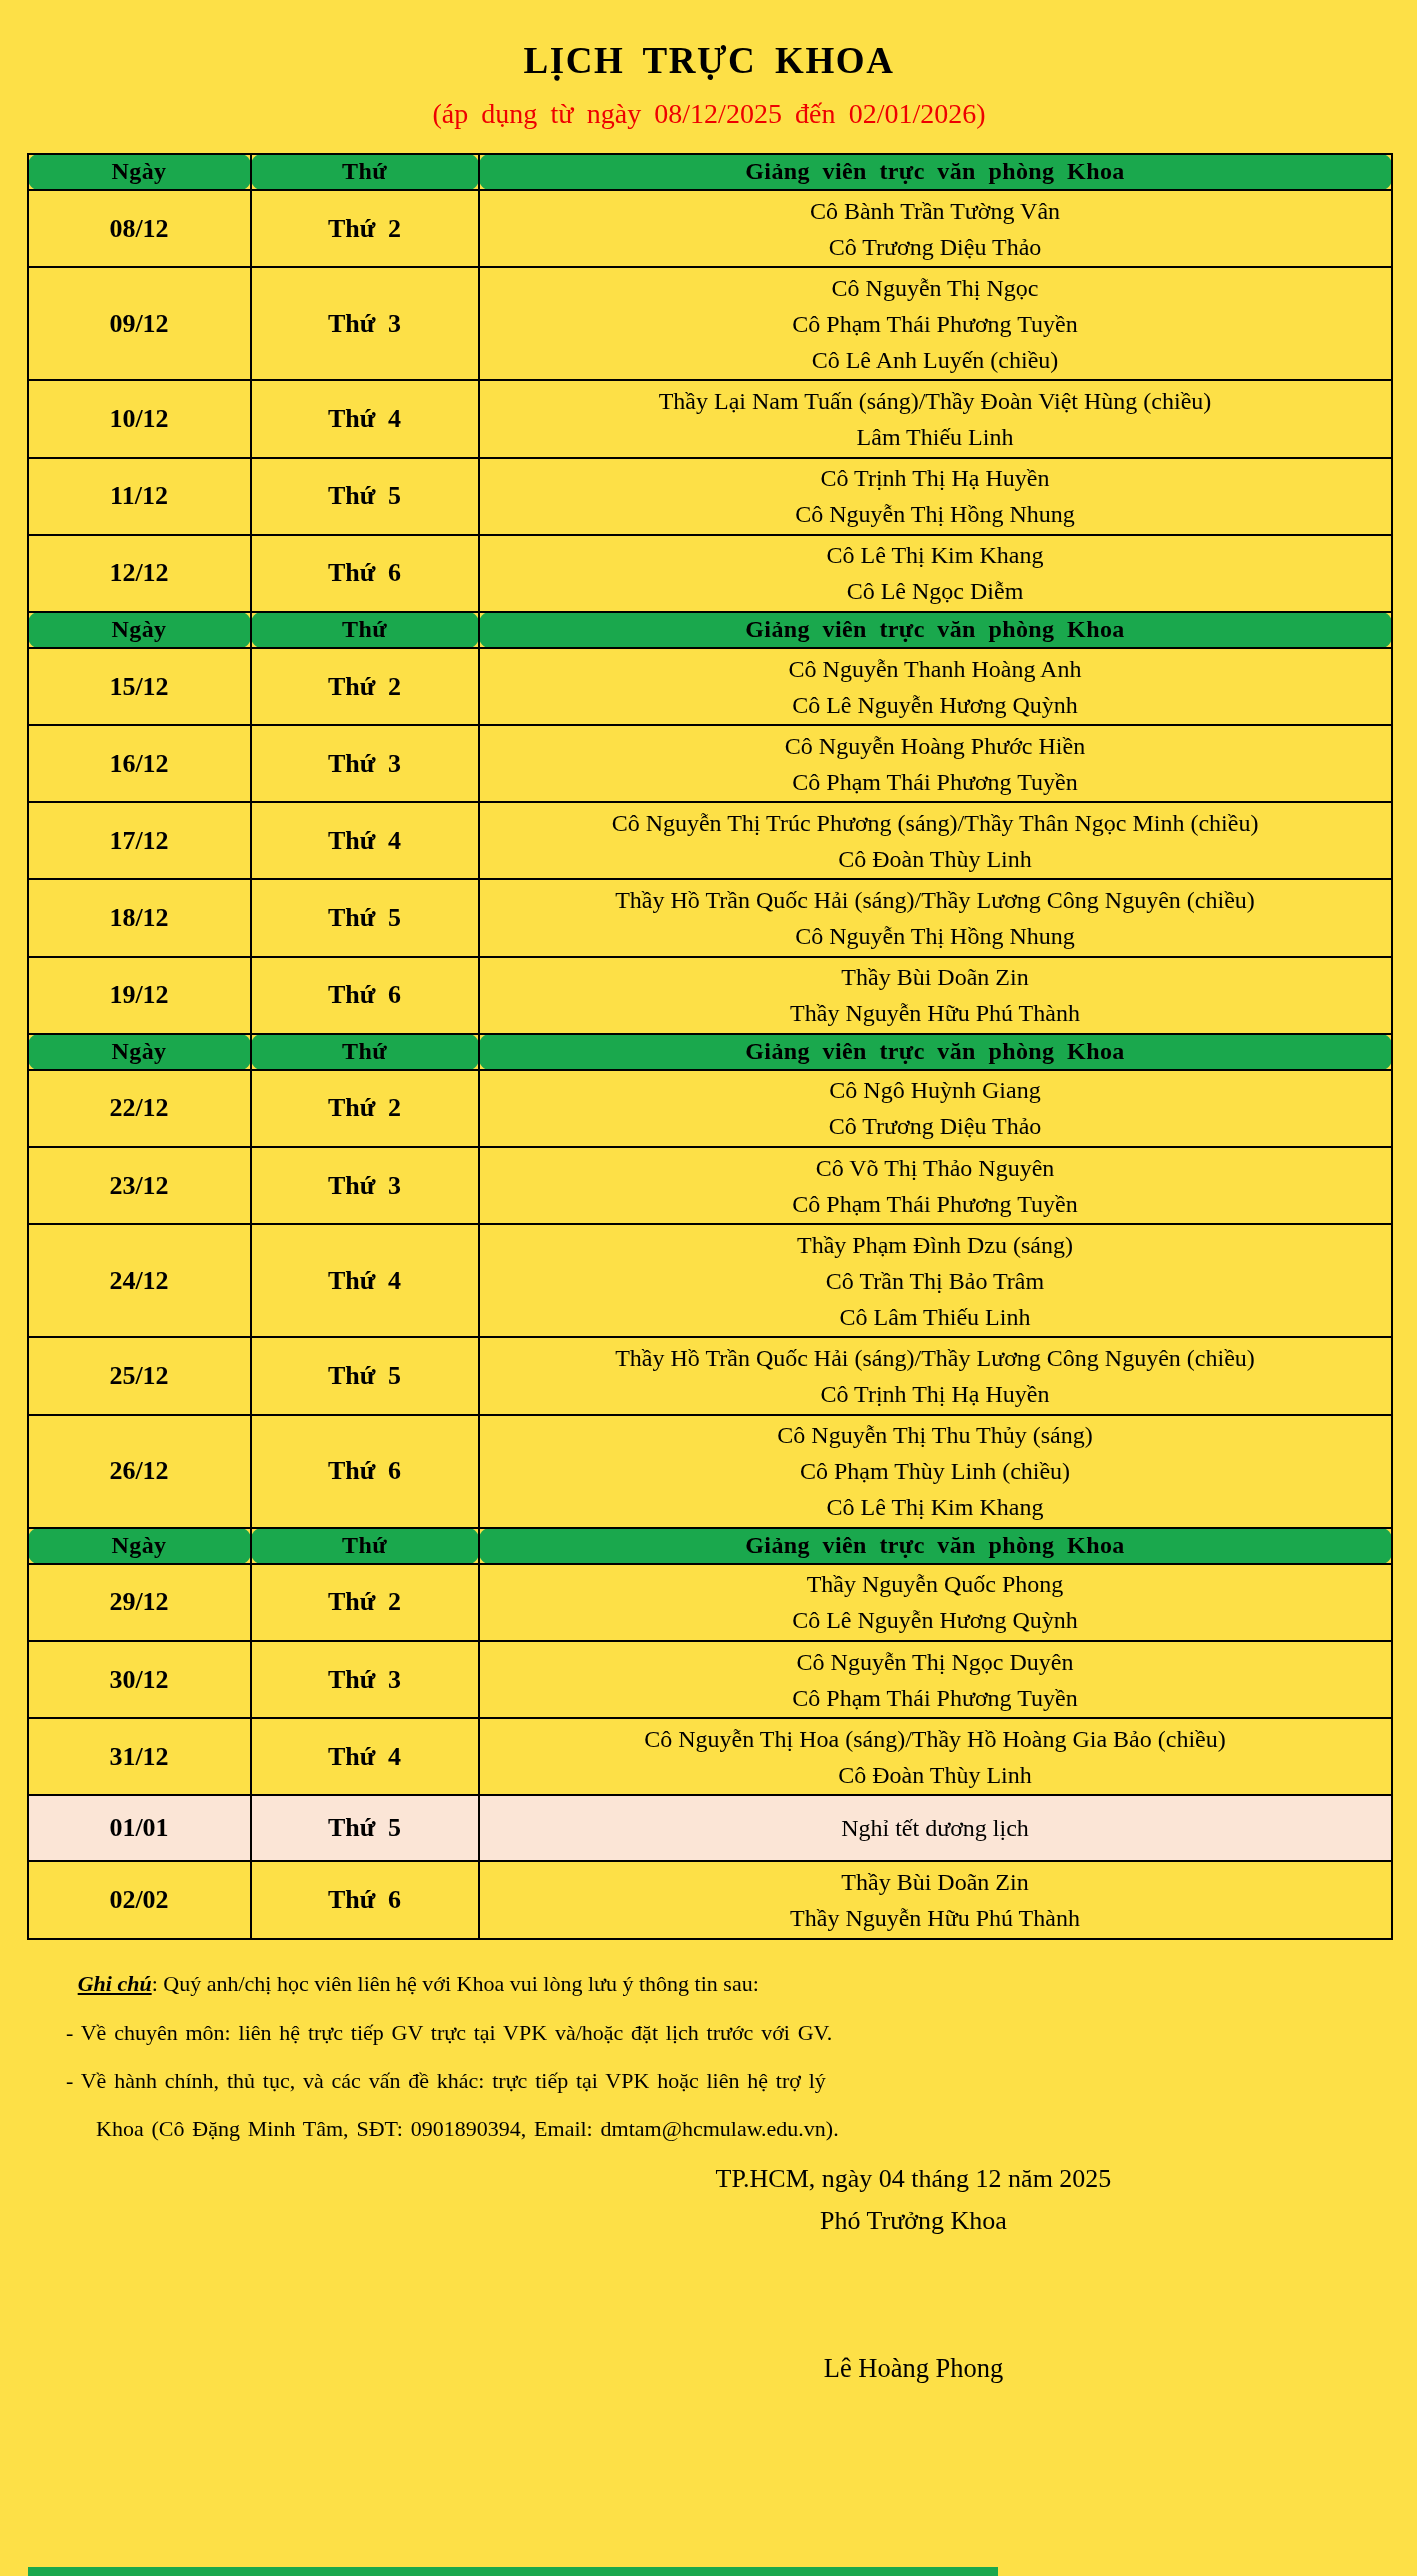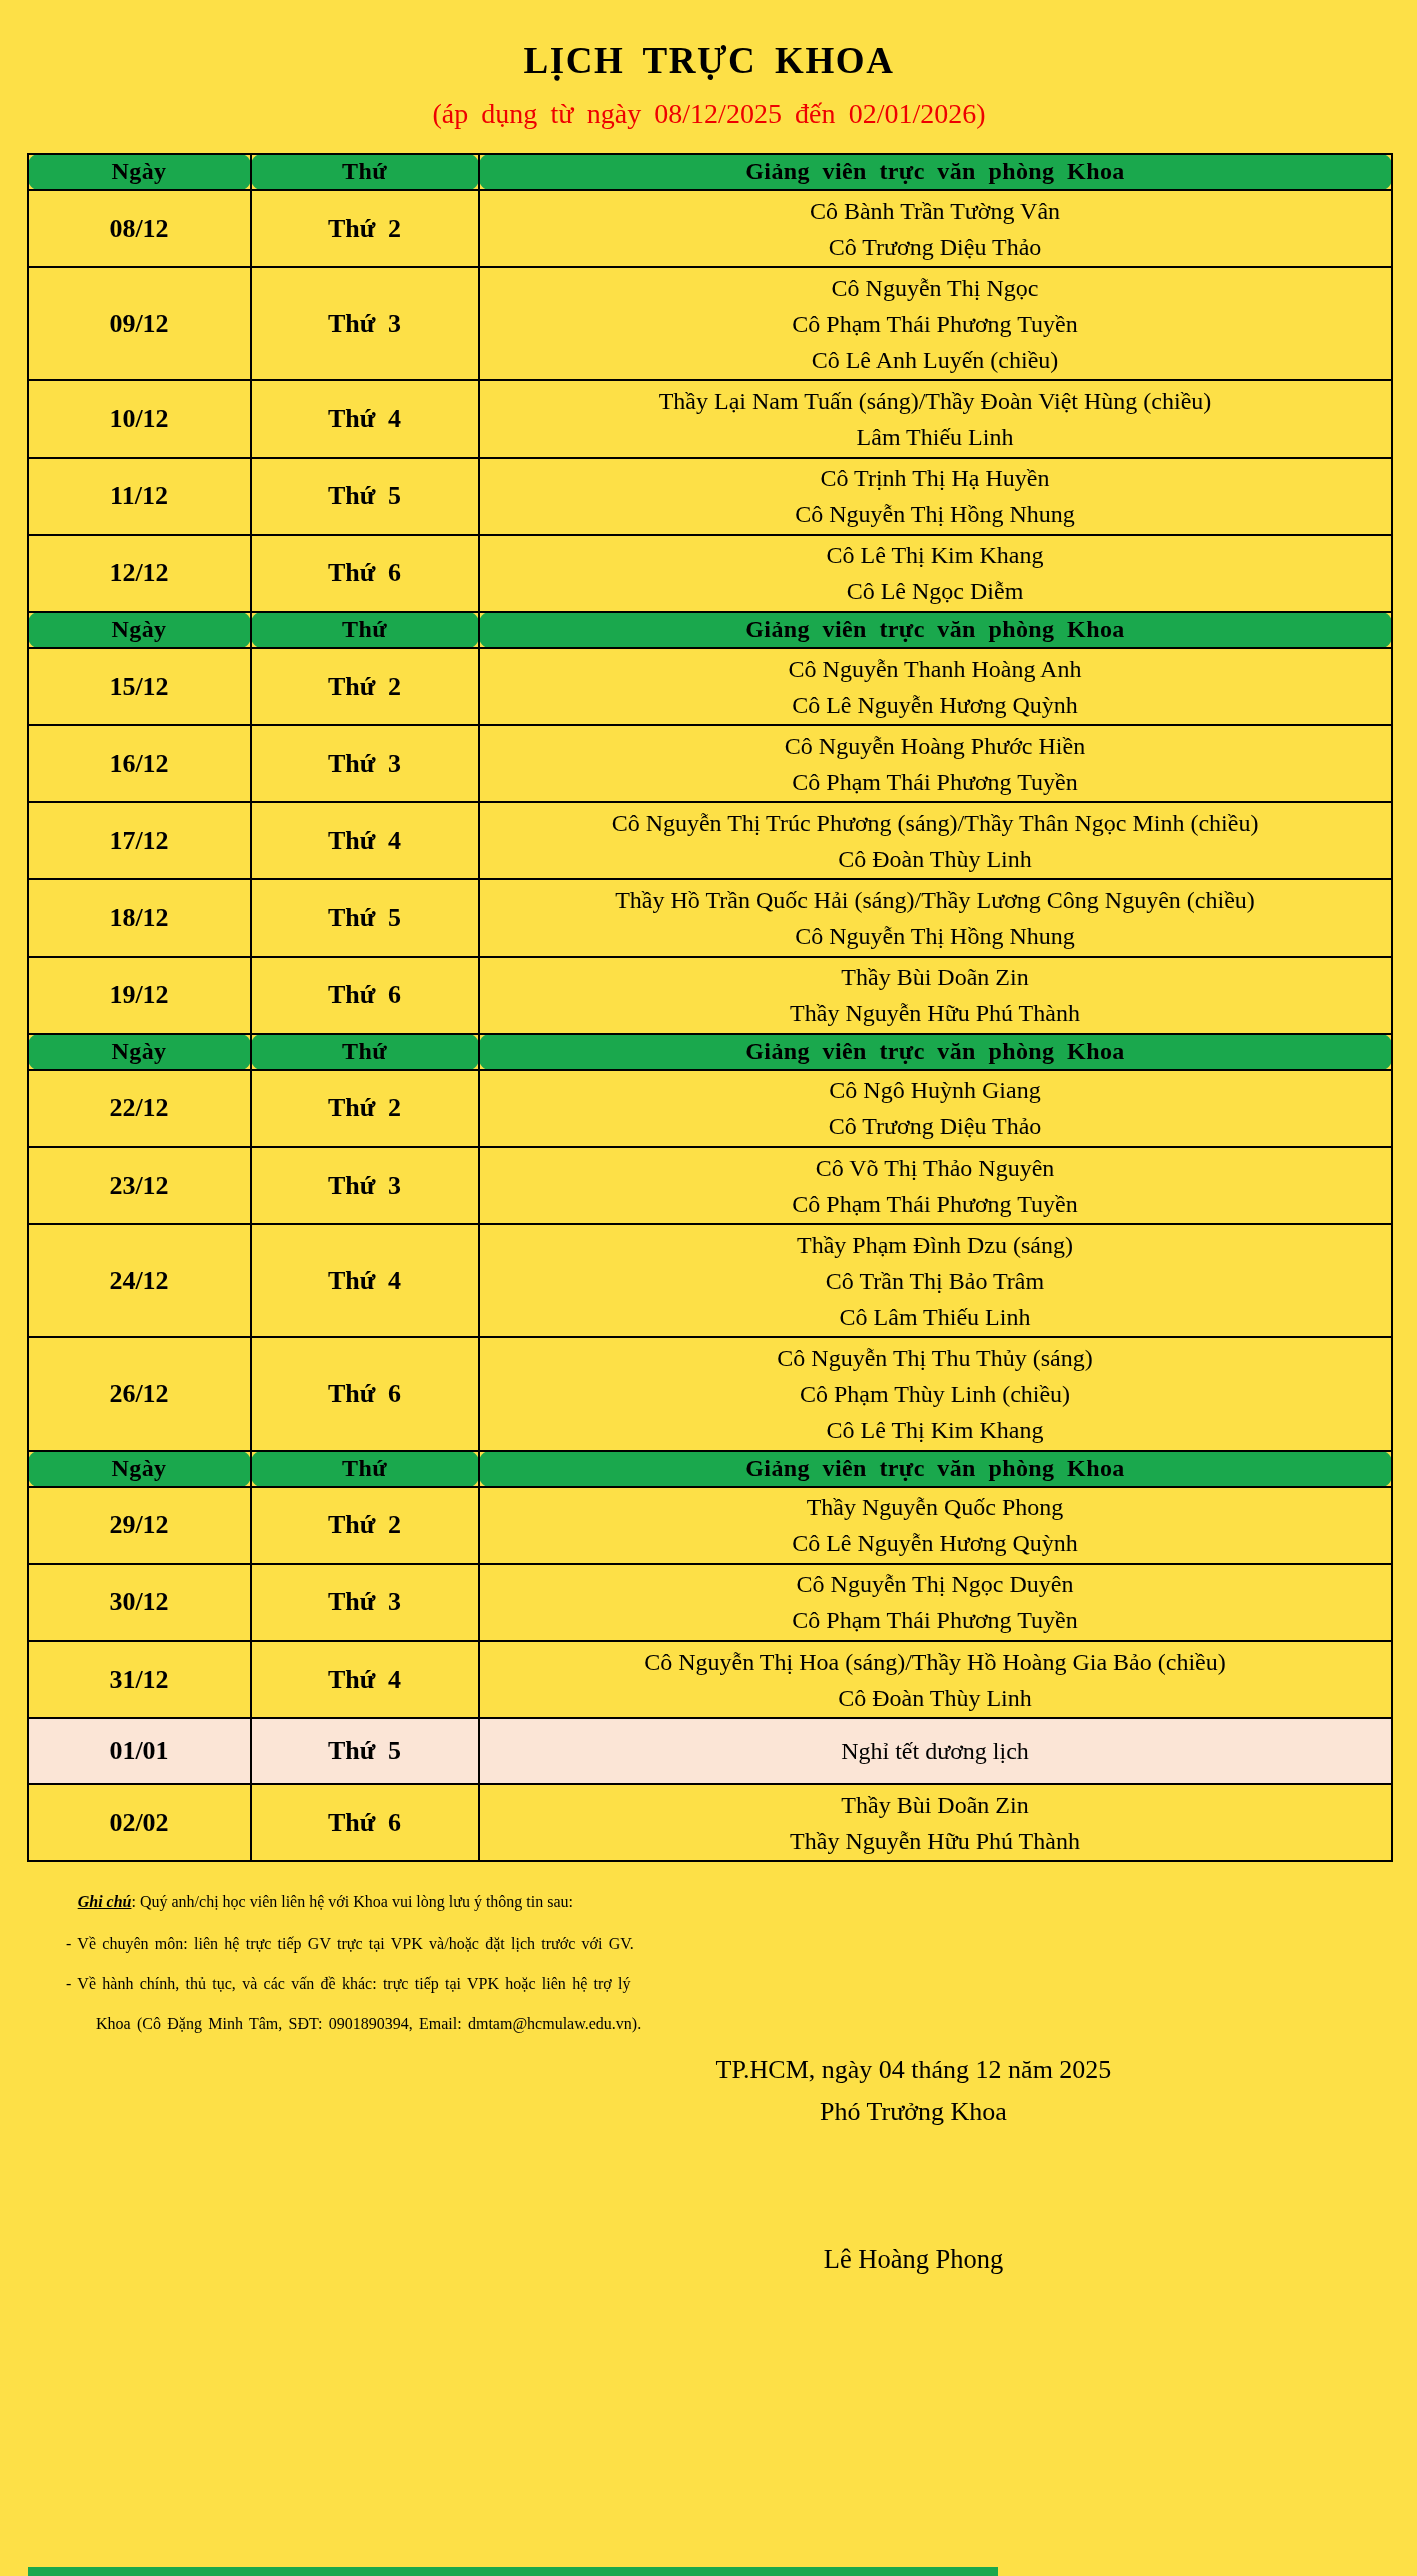--- a/index.html
+++ b/index.html
@@ -27,21 +27,21 @@
   }
   th.green {
     background:var(--green); font-size:24px; font-weight:bold; color:#000;
     height:36px; word-spacing:6.2px; letter-spacing:0.4px;border-radius:11px;
   }
   td.date, td.day { font-weight:bold; font-size:26px; word-spacing:6.2px;margin-top:19px; }
   td.staff { font-size:24px; padding:1.6px 6.2px; }
   .staff-line { line-height:36px; white-space:nowrap; }
   tr.holiday td { background:var(--peach); }
   tr.holiday td.staff { padding:14px 17px; }
-  .notes { margin:31px 0 0 66px; font-size:16px; }
+  .notes { margin:31px 0 0 66px; font-size:22px; }
   .note-head { margin-left:11.7px; margin-bottom:23.4px; }
   .ghi-chu { font-weight:bold; font-style:italic; text-decoration:underline; }
   .note-line { margin-bottom:22px; word-spacing:2.3px; }
   .note-line.cont { margin-left:30px; }
   .signature { width:593px; margin:20px 0 0 617px; text-align:center; }
   .sig-date { font-size:26px; margin-bottom:12.5px; }
   .sig-role { font-size:26px; margin-bottom:117px; }
   .sig-name { font-size:26.5px;margin-top:44px; }
   .bottom-strip {
     position:absolute; left:28px; bottom:0; width:970px; height:8.6px;
@@ -177,20 +177,28 @@
         <tr>
           <td class="date">24/12</td>
           <td class="day">Thứ 4</td>
           <td class="staff">
             <div class="staff-line">Thầy Phạm Đình Dzu (sáng)</div>
             <div class="staff-line">Cô Trần Thị Bảo Trâm</div>
             <div class="staff-line">Cô Lâm Thiếu Linh</div>
           </td>
         </tr>
         <tr>
+          <td class="date">25/12</td>
+          <td class="day">Thứ 5</td>
+          <td class="staff">
+            <div class="staff-line">Thầy Hồ Trần Quốc Hải (sáng)/Thầy Lương Công Nguyên (chiều)</div>
+            <div class="staff-line">Cô Trịnh Thị Hạ Huyền</div>
+          </td>
+        </tr>
+        <tr>
           <td class="date">26/12</td>
           <td class="day">Thứ 6</td>
           <td class="staff">
             <div class="staff-line">Cô Nguyễn Thị Thu Thủy (sáng)</div>
             <div class="staff-line">Cô Phạm Thùy Linh (chiều)</div>
             <div class="staff-line">Cô Lê Thị Kim Khang</div>
           </td>
         </tr>
         <tr>
           <th class="green">Ngày</th>

